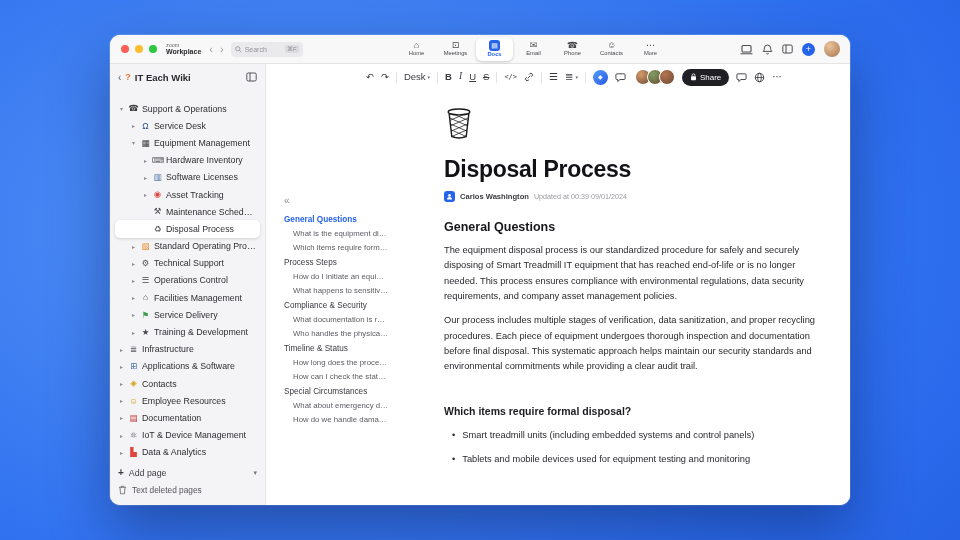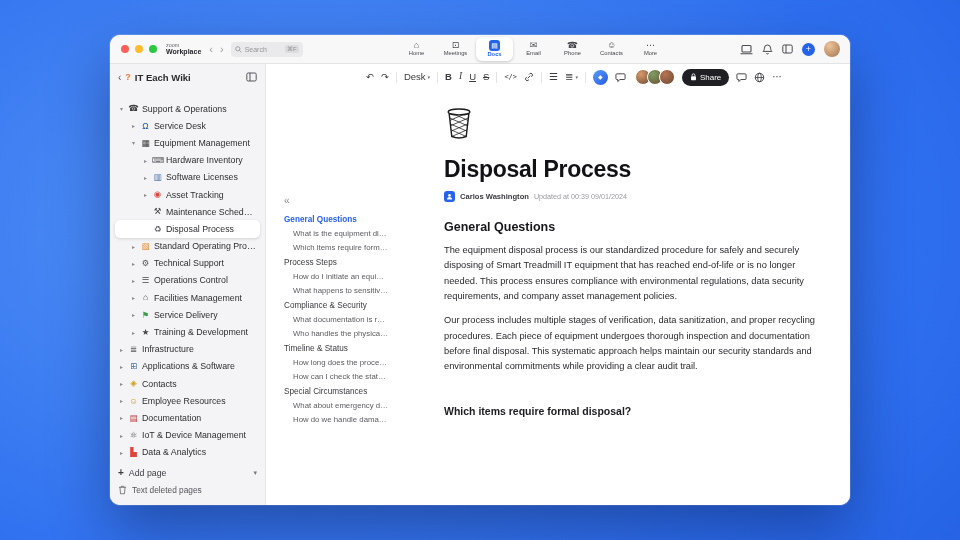--- a/index.html
+++ b/index.html
@@ -434,19 +434,27 @@
               </span>
               <span class="byline-name">Carlos Washington</span>
               <span class="byline-updated">Updated at 00:39 09/01/2024</span>
             </div>
             <div class="h2">General Questions</div>
             <div class="paras">
               <p class="doc-p">The equipment disposal process is our standardized procedure for safely and securely disposing of Smart Treadmill IT equipment that has reached end-of-life or is no longer needed. This process ensures compliance with environmental regulations, data security requirements, and company asset management policies.</p>
                 <p class="doc-p">Our process includes multiple stages of verification, data sanitization, and proper recycling procedures. Each piece of equipment undergoes thorough inspection and documentation before final disposal. This systematic approach helps maintain our security standards and environmental commitments while providing a clear audit trail.</p>
             </div>
             <div class="h3 spaced">Which items require formal disposal?</div>
+            <div class="ul">
+              <div class="li">
+                  <span class="li-text">Smart treadmill units (including embedded systems and control panels)</span>
+                </div>
+                <div class="li">
+                  <span class="li-text">Tablets and mobile devices used for equipment testing and monitoring</span>
+                </div>
+            </div>
           </div>
         </div>
       </div>
     </div>
 
   </div>
 </div>
 
 </body></html>

